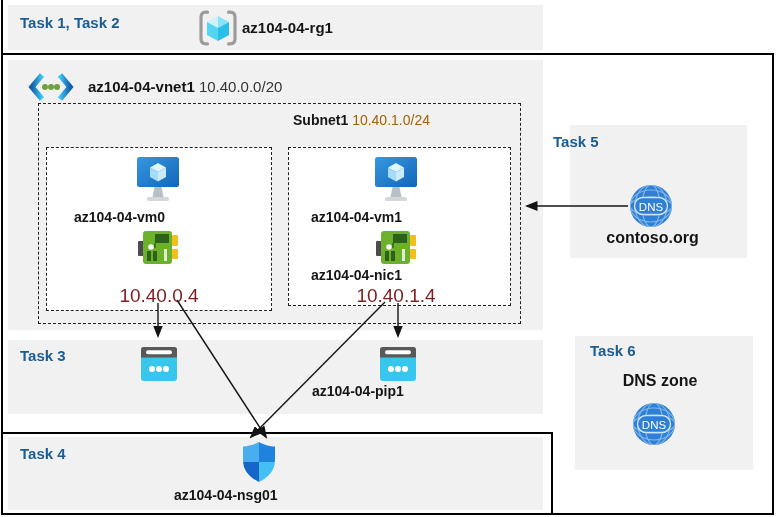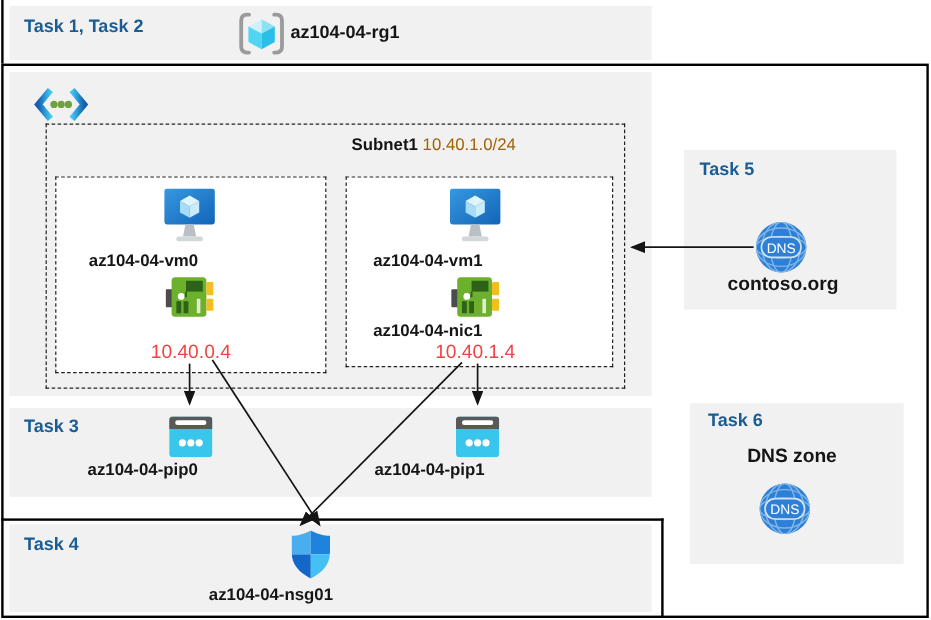--- a/index.html
+++ b/index.html
@@ -15,21 +15,21 @@
     font-family:"Liberation Sans",sans-serif;color:var(--text);
   }
   .band{position:absolute;background:var(--band-bg);}
   .blackline{position:absolute;background:#000;}
   #main-box{position:absolute;left:1px;top:53px;width:773px;height:462px;
     border:2px solid #000;box-sizing:border-box;background:transparent;}
   .dashed{position:absolute;border:1px dashed #222;box-sizing:border-box;}
   .subnet-box{background:var(--subnet-bg);}
   .task-label{position:absolute;font-weight:bold;font-size:15px;color:var(--task-label);}
   .res-label{position:absolute;font-weight:bold;font-size:14px;color:var(--text);text-align:left;}
-  .ip-label{position:absolute;font-size:16px;color:#ef4444;text-align:center;}
+  .ip-label{position:absolute;font-size:19px;color:#7f1d1d;text-align:center;}
   .hdr{position:absolute;font-size:15px;}
   .hdr b{font-size:15px;}
   .sub-hdr{position:absolute;font-size:14px;}
   .big-label{position:absolute;font-weight:bold;font-size:16px;color:var(--text);text-align:center;}
   svg{display:block;}
   #arrow-layer{position:absolute;left:0;top:0;z-index:9;pointer-events:none;}
   .icon{position:absolute;z-index:5;}
 </style>
 </head>
 <body>
@@ -73,20 +73,24 @@
           <stop offset="0" stop-color="#1460ae"></stop>
           <stop offset="1" stop-color="#3fc6f3"></stop>
         </linearGradient>
     </defs>
     <path d="M14,3 L4,15 L14,27" stroke="url(#vng1)" stroke-width="5.5" fill="none"></path>
     <path d="M32,3 L42,15 L32,27" stroke="url(#vng2)" stroke-width="5.5" fill="none"></path>
     <circle cx="17" cy="15" r="3" fill="#6da23f"></circle>
       <circle cx="23" cy="15" r="3" fill="#6da23f"></circle>
       <circle cx="29" cy="15" r="3" fill="#6da23f"></circle>
   </svg>
+  <div class="hdr" style="left:88px;top:78px;">
+    <b>az104-04-vnet1</b>
+    <span style="color:#333;">10.40.0.0/20</span>
+  </div>
 
   <div class="sub-hdr" style="left:293px;top:112px;">
     <b>Subnet1</b>
     <span style="color:#a16207;">10.40.1.0/24</span>
   </div>
 
   <svg class="icon" style="left:136px;top:157px;" width="44" height="45" viewBox="0 0 44 45">
     <defs>
         <linearGradient id="vmg0" x1="0" y1="0" x2="1" y2="1">
           <stop offset="0" stop-color="#3798e0"></stop>
@@ -149,21 +153,20 @@
 
   <div class="task-label" style="left:20px;top:347px;">Task 3</div>
   <svg class="icon" style="left:141px;top:347px;" width="36" height="34" viewBox="0 0 36 34">
     <rect x="0" y="0" width="36" height="34" rx="3" fill="#38c6ec"></rect>
     <path d="M3,0 h30 a3,3 0 0 1 3,3 v7.5 h-36 v-7.5 a3,3 0 0 1 3,-3 z" fill="#595959"></path>
     <rect x="5" y="3.2" width="26" height="4" rx="2" fill="#fff"></rect>
     <circle cx="11" cy="22" r="3" fill="#fff"></circle>
       <circle cx="18" cy="22" r="3" fill="#fff"></circle>
       <circle cx="25" cy="22" r="3" fill="#fff"></circle>
   </svg>
-  <div class="res-label" style="left:73px;top:383px;width:170px;">az104-04-pip0</div>
   <svg class="icon" style="left:380px;top:347px;" width="36" height="34" viewBox="0 0 36 34">
     <rect x="0" y="0" width="36" height="34" rx="3" fill="#38c6ec"></rect>
     <path d="M3,0 h30 a3,3 0 0 1 3,3 v7.5 h-36 v-7.5 a3,3 0 0 1 3,-3 z" fill="#595959"></path>
     <rect x="5" y="3.2" width="26" height="4" rx="2" fill="#fff"></rect>
     <circle cx="11" cy="22" r="3" fill="#fff"></circle>
       <circle cx="18" cy="22" r="3" fill="#fff"></circle>
       <circle cx="25" cy="22" r="3" fill="#fff"></circle>
   </svg>
   <div class="res-label" style="left:312px;top:383px;width:170px;">az104-04-pip1</div>
 
@@ -176,21 +179,21 @@
     </defs>
     <g clip-path="url(#shieldClip)">
       <rect x="0" y="0" width="18" height="21" fill="#4aaeee"></rect>
       <rect x="18" y="0" width="18" height="21" fill="#1f83dd"></rect>
       <rect x="0" y="21" width="18" height="21" fill="#1467c8"></rect>
       <rect x="18" y="21" width="18" height="21" fill="#45c0f4"></rect>
     </g>
   </svg>
   <div class="res-label" style="left:174px;top:487px;width:170px;">az104-04-nsg01</div>
 
-  <div class="task-label" style="left:583px;top:133px;">Task 5</div>
+  <div class="task-label" style="left:553px;top:133px;">Task 5</div>
   <svg class="icon" style="left:629px;top:184px;" width="44" height="44" viewBox="0 0 44 44">
     <defs>
         <clipPath id="dnsClipA">
           <circle cx="22" cy="22" r="21"></circle>
         </clipPath>
       </defs>
     <circle cx="22" cy="22" r="21" fill="#2e7fd6"></circle>
     <g clip-path="url(#dnsClipA)" stroke="#8fc0ec" stroke-width="1.2" fill="none" opacity="0.85">
       <ellipse cx="22" cy="22" rx="9" ry="21"></ellipse>
       <ellipse cx="22" cy="22" rx="16" ry="21"></ellipse>

